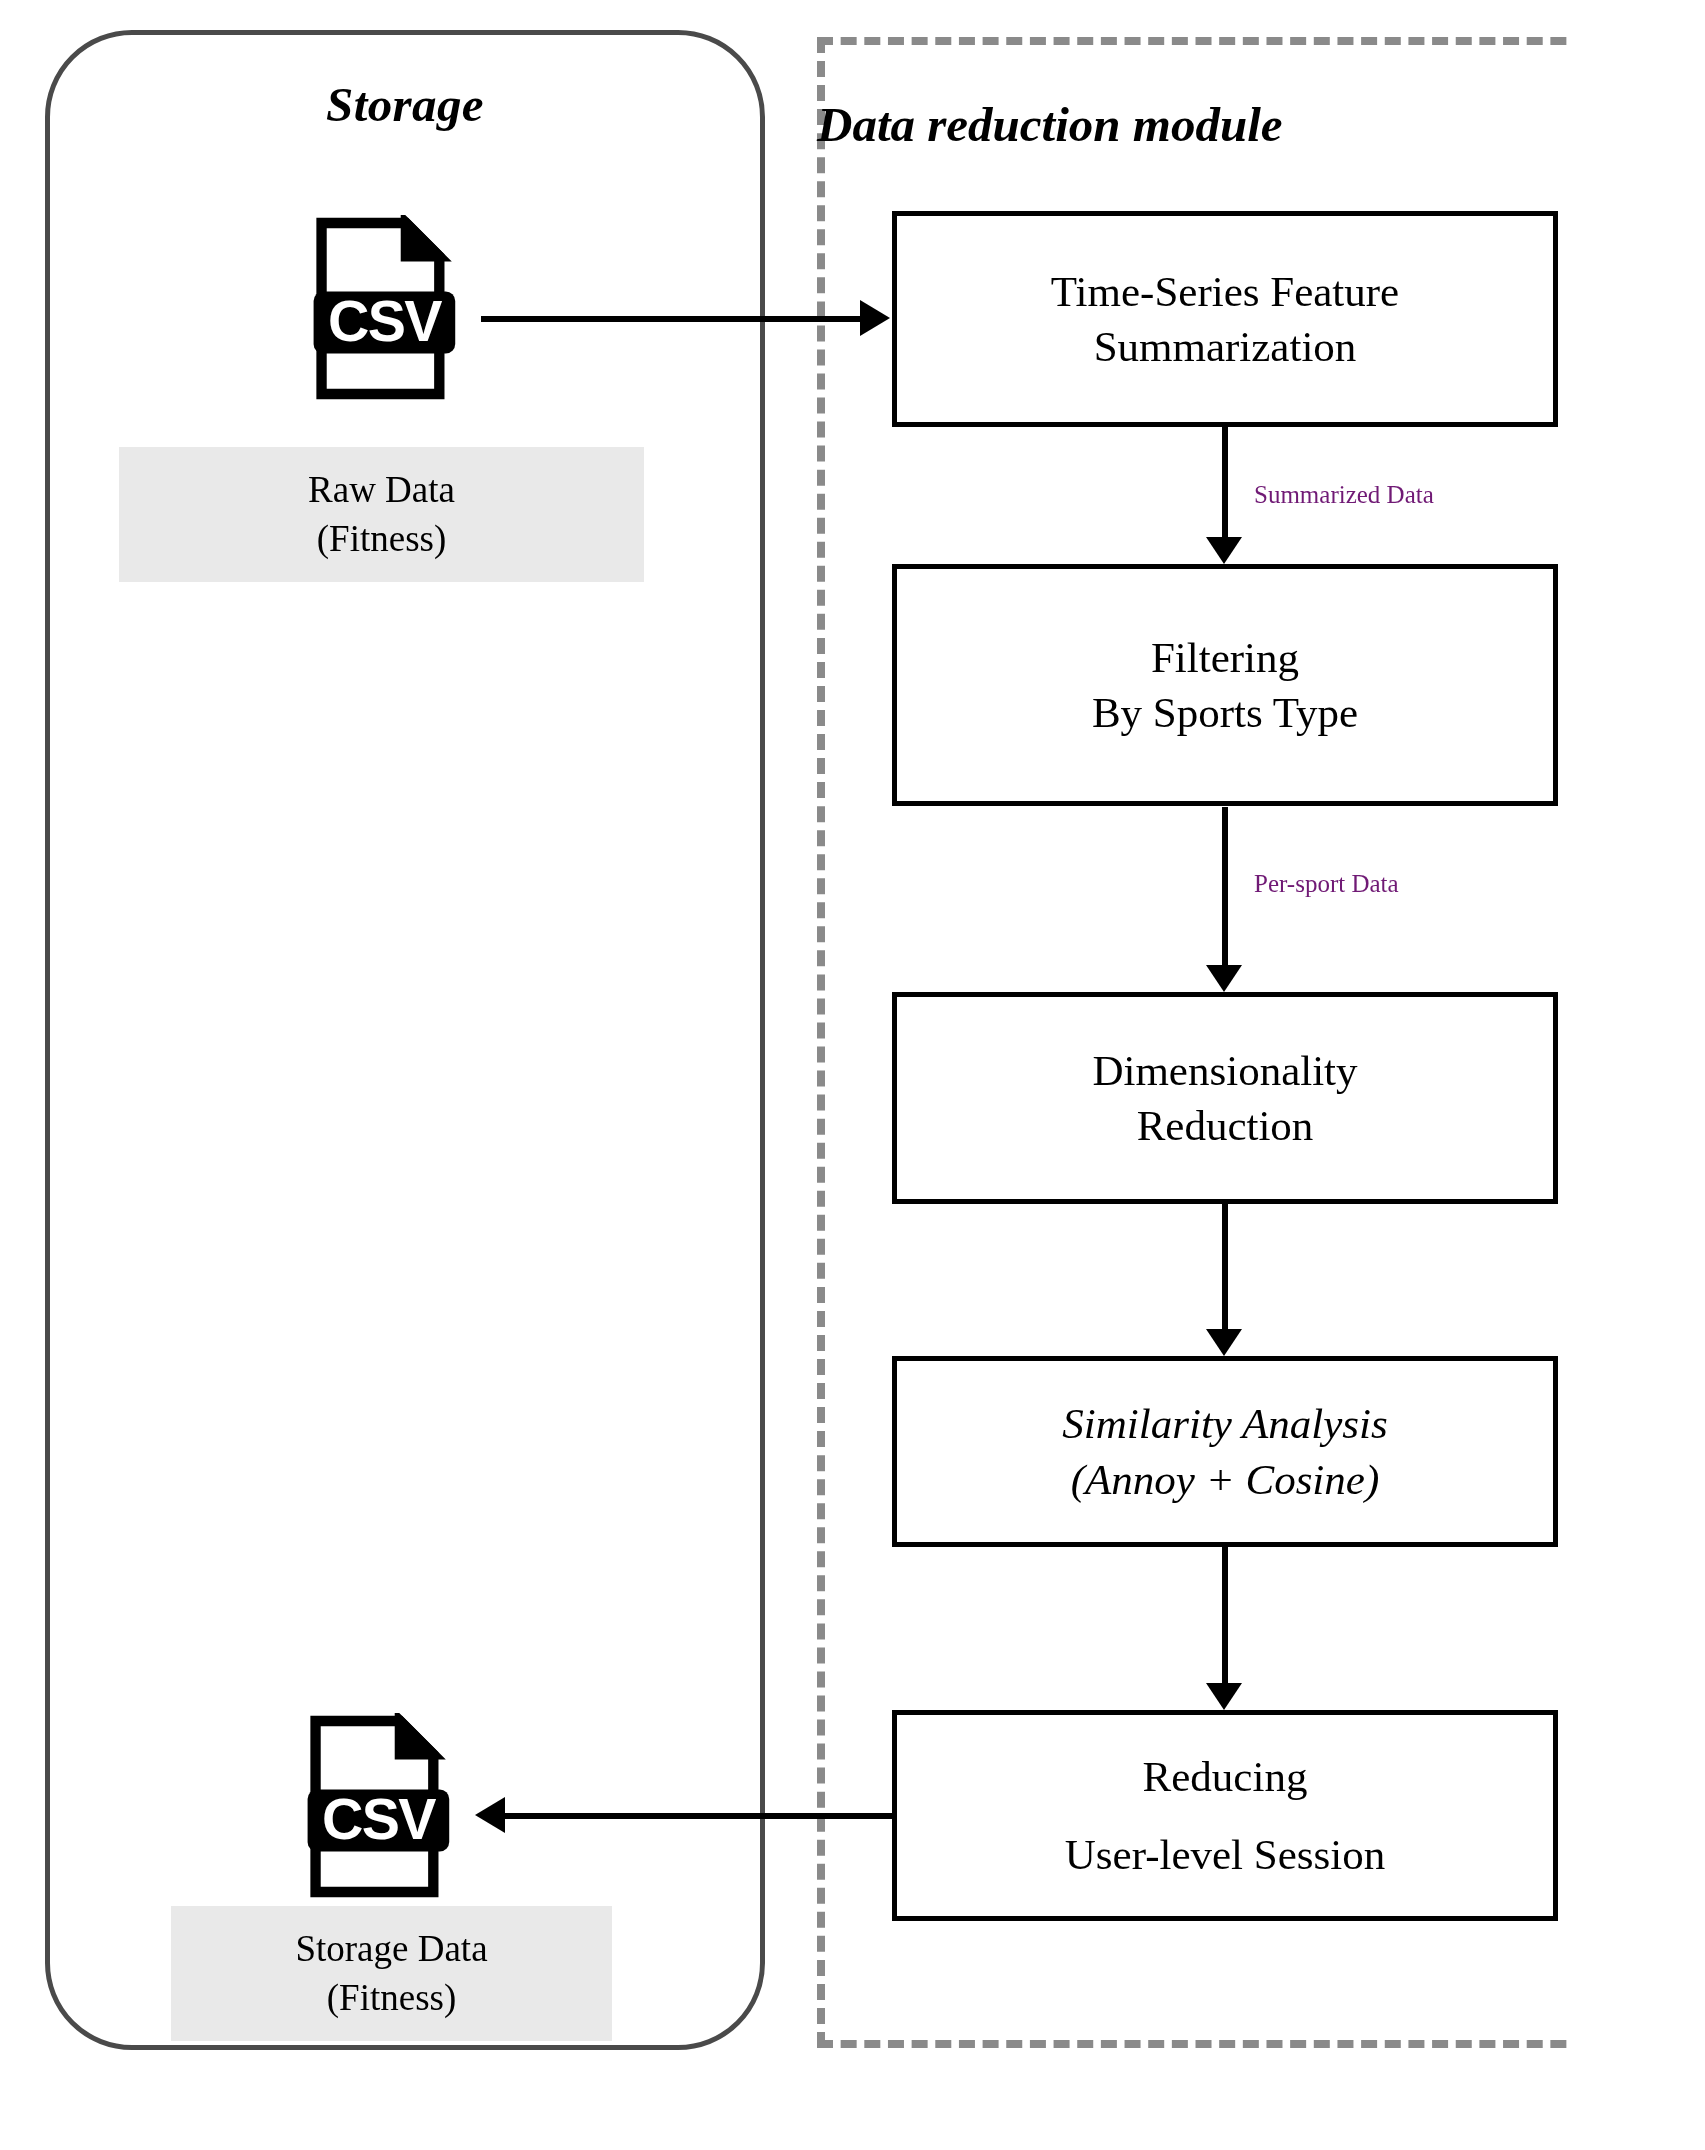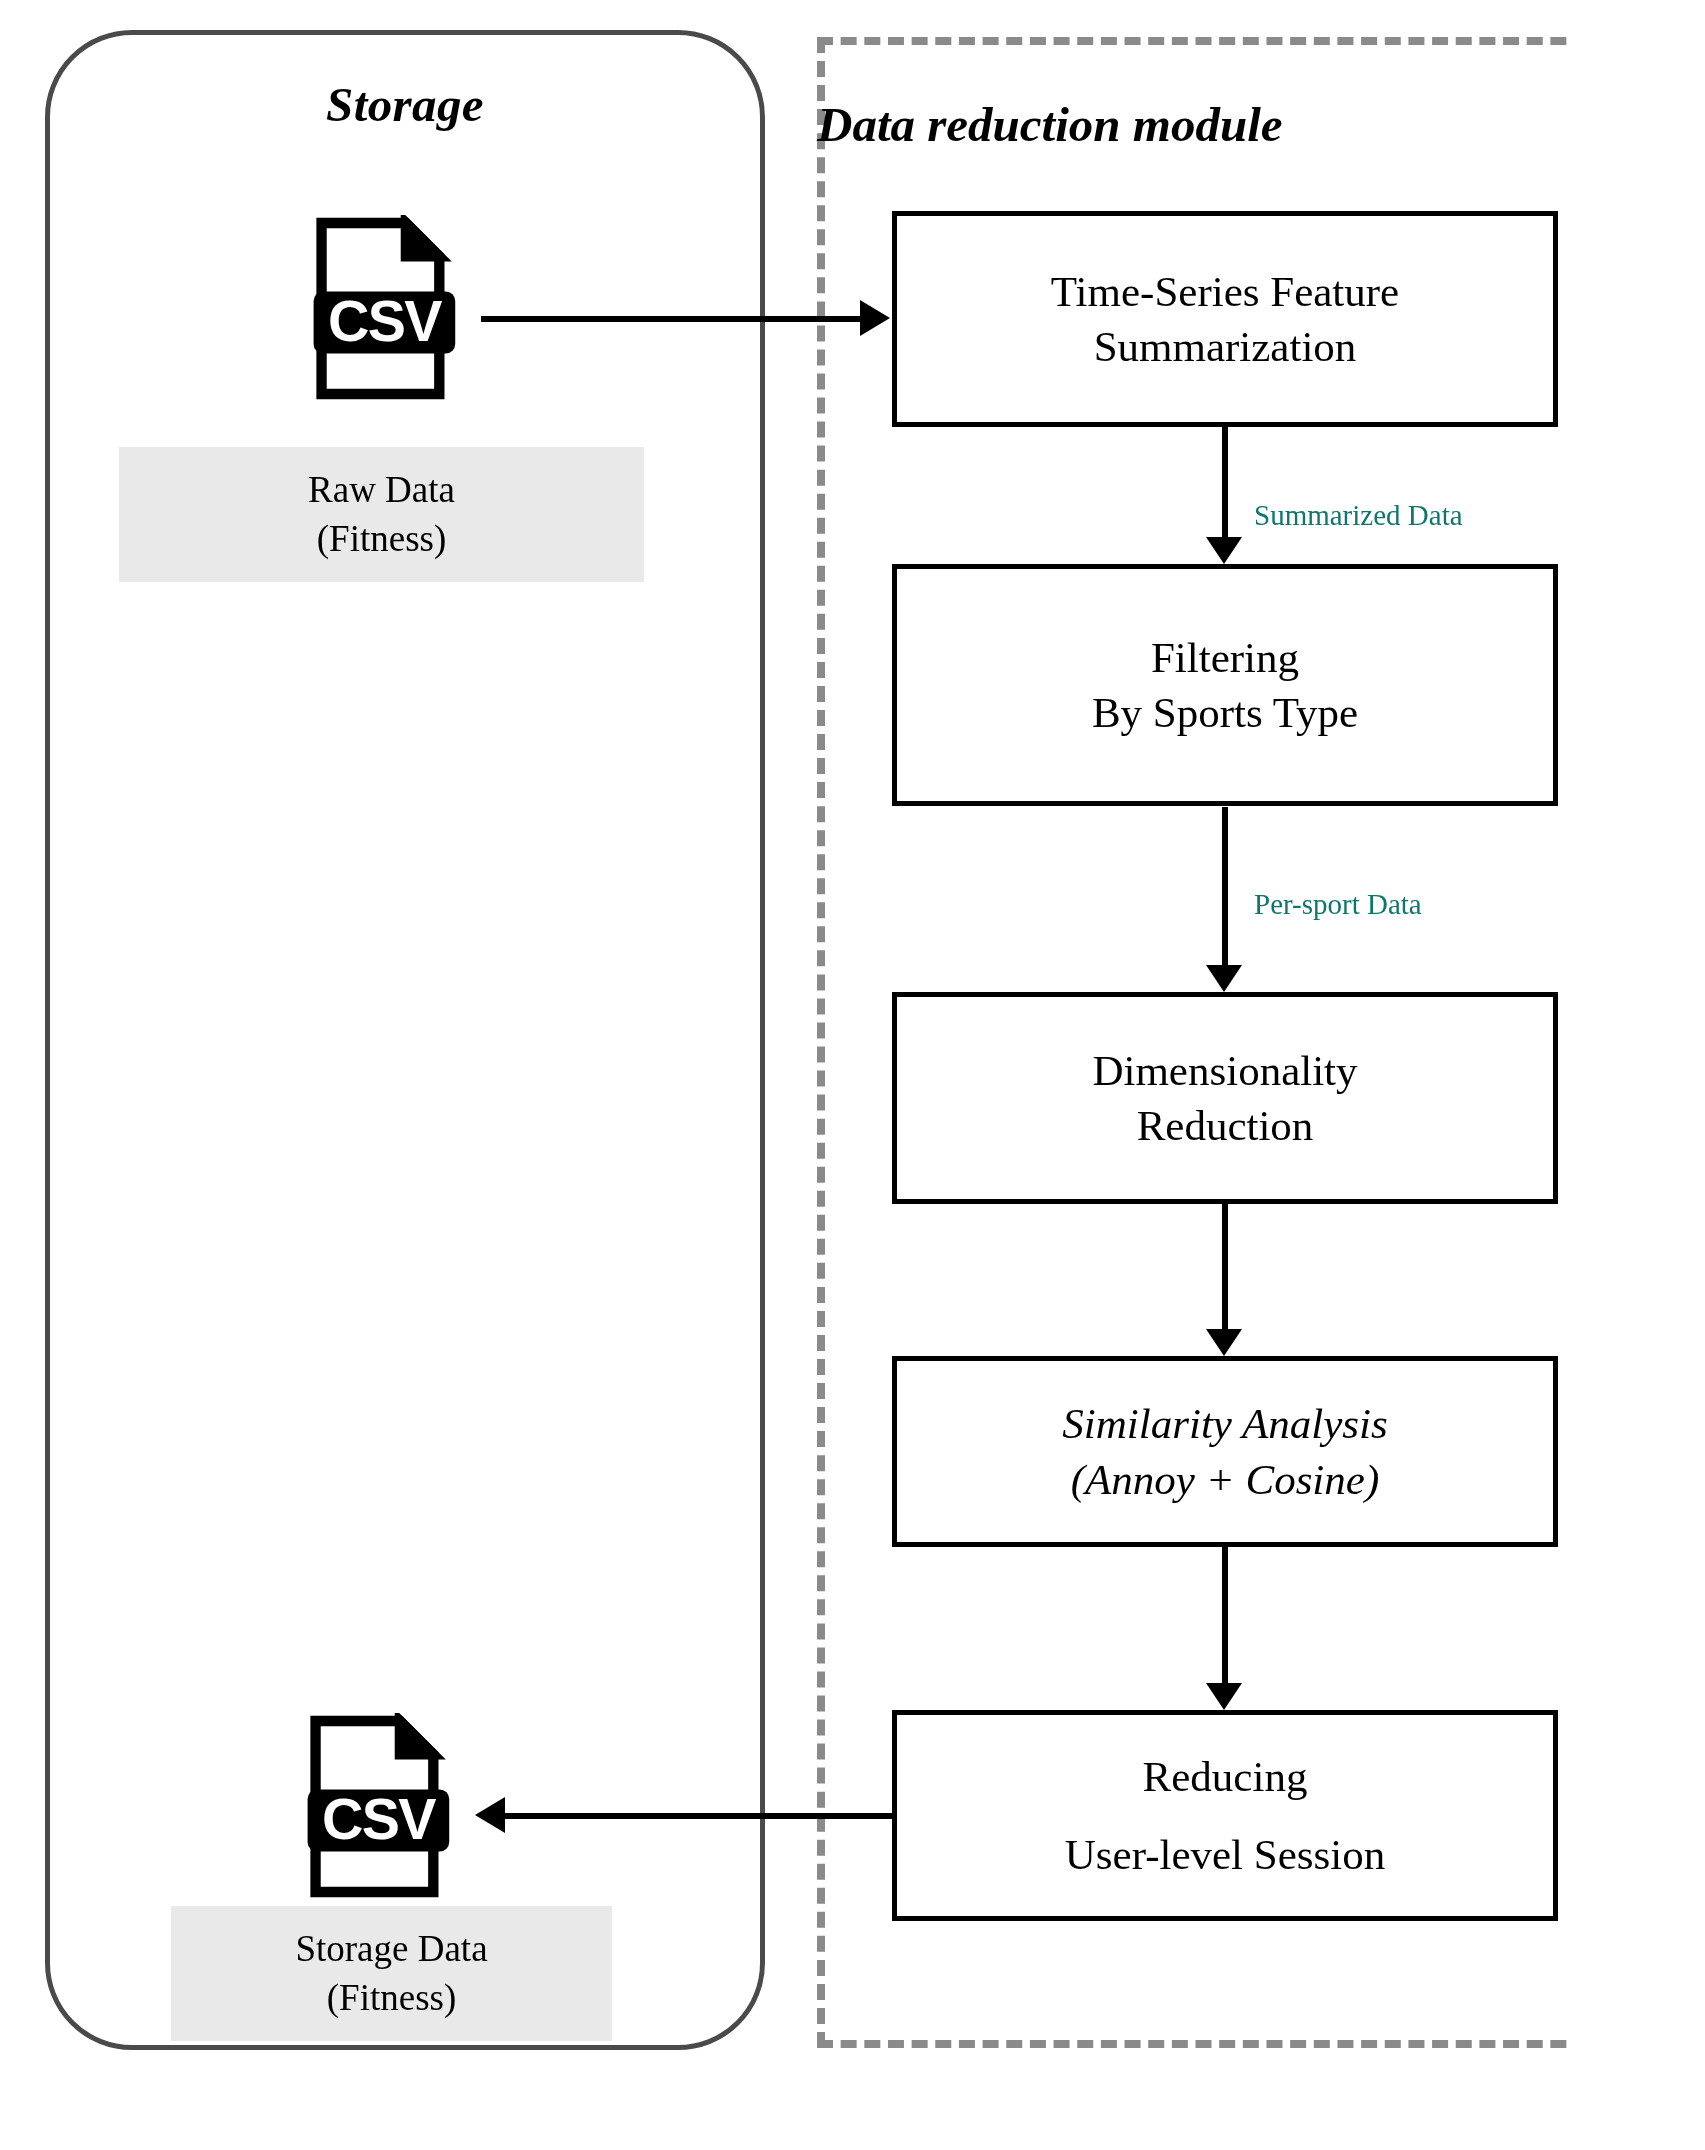--- a/index.html
+++ b/index.html
@@ -124,24 +124,23 @@
     position:absolute;
     width:0;height:0;
     border-top:18.3px solid transparent;
     border-bottom:18.3px solid transparent;
     border-right:30px solid #000;
   }
 
   
   .edge-label{
     position:absolute;
-    font-size:29px;
+    font-size:25px;
     white-space:nowrap;
-    color:#0f766e;
-    margin-top:18px;
+    color:#701a75;
   }
 </style>
 </head>
 <body>
 
 <div id="canvas">
 
   <div class="storage-container"></div>
   <div class="storage-title">Storage</div>
 

